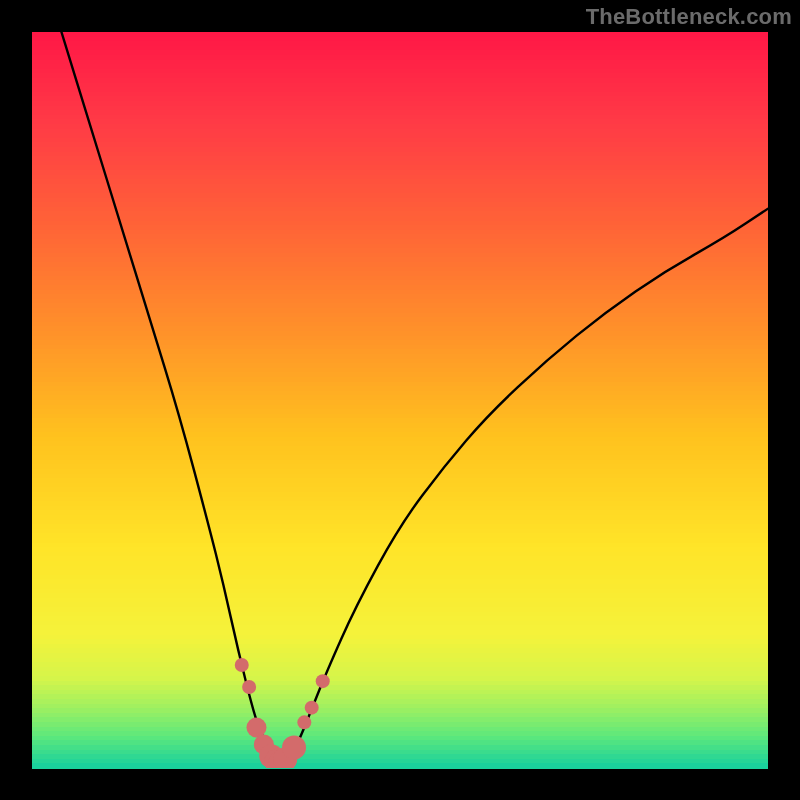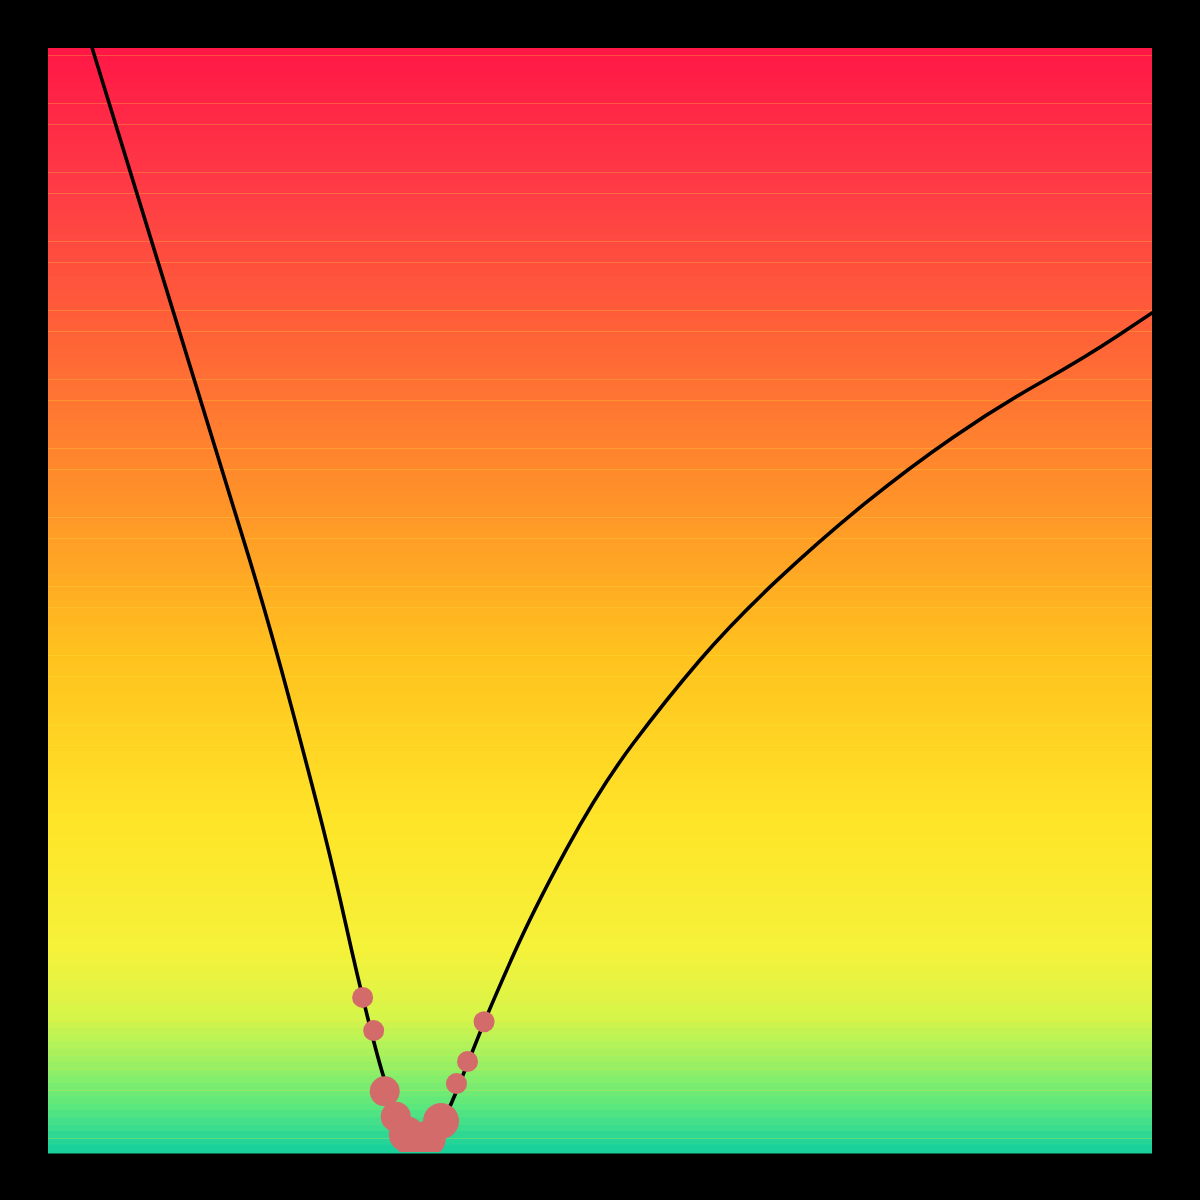--- a/index.html
+++ b/index.html
@@ -231,14 +231,15 @@
         <circle cx="244.352" cy="729.376" r="12" fill="#d36b6b"></circle>
         <circle cx="248.76799999999997" cy="730.112" r="12" fill="#d36b6b"></circle>
         <circle cx="253.18399999999997" cy="727.168" r="12" fill="#d36b6b"></circle>
         <circle cx="262.016" cy="715.392" r="12" fill="#d36b6b"></circle>
         <circle cx="272.32" cy="690.368" r="7" fill="#d36b6b"></circle>
         <circle cx="279.68" cy="675.648" r="7" fill="#d36b6b"></circle>
         <circle cx="290.72" cy="649.152" r="7" fill="#d36b6b"></circle>
       </g>
   </svg>
 
+  <div class="watermark">TheBottleneck.com</div>
 
 </div>
 
 </body></html>

